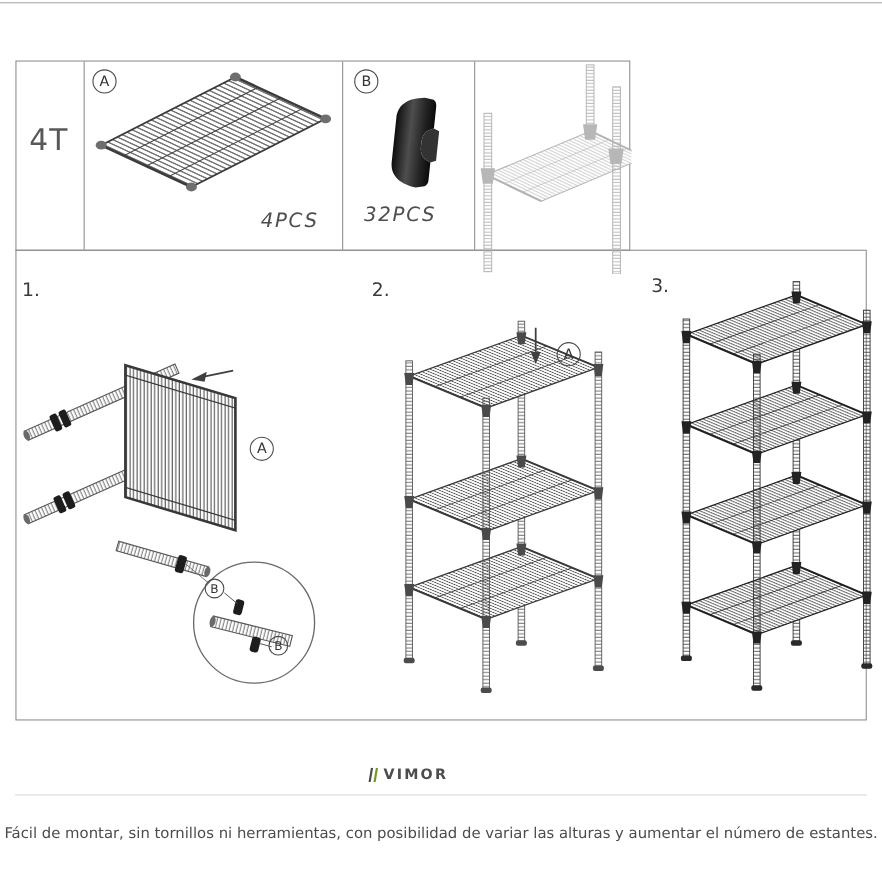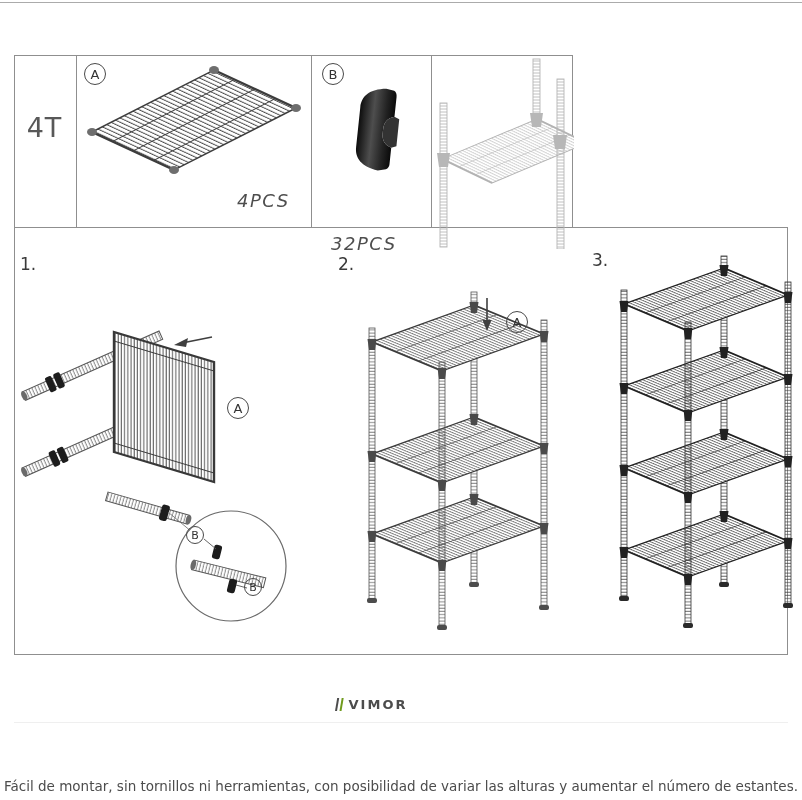--- a/index.html
+++ b/index.html
@@ -17,21 +17,21 @@
           justify-content:center; color:#333; background:transparent; }
   .circ.big { width:22px; height:22px; font-size:13px; }
   .circ.small { width:18px; height:18px; font-size:11px; }
   .steps-box { left:14px; top:227px; width:774px; height:428px; border:1px solid #8f8f8f; }
   .step-num { position:absolute; font-size:17px; color:#3a3a3a; }
   .brand-row { left:0; top:698px; width:741px; display:flex; align-items:flex-end; justify-content:center; gap:4px; }
   .brand-text { font-size:13px; font-weight:bold; color:#4c4c4c; letter-spacing:2px; line-height:13px; }
   .footer-rule { left:14px; top:722px; width:774px; height:1px; background:#bdbdbd; border-bottom:1px solid #efefef; }
   .product-title { left:0; top:729px; width:802px; text-align:center; font-size:13px; font-weight:bold;
                    color:#98a51f; letter-spacing:0.6px; }
-  .product-desc { left:0; top:750px; width:802px; text-align:center; font-size:13.5px; color:#4c4c4c;margin-top:28px; }
+  .product-desc { left:0; top:750px; width:802px; text-align:center; font-size:13.5px; color:#4c4c4c; }
 </style>
 </head>
 <body>
 
 <div class="page">
 
   <div class="abs top-line"></div>
 
   <div class="abs parts-table">
     <div class="v-div" style="left:61px;"></div>
@@ -75,21 +75,21 @@
           <stop offset="0.75" stop-color="#232323"></stop>
           <stop offset="1" stop-color="#0a0a0a"></stop>
         </linearGradient>
       </defs>
       <g transform="rotate(6,38,48)">
         <path d="M44,6 C27,8 20,16 20,27 L20,67 C20,78 27,86 44,88 L52,86 C54,85 55,83 55,81 L55,64 C48,62 45,57 45,51 L45,47 C45,40 48,35 55,33 L55,13 C55,10 54,8 52,7 Z" fill="url(#pbgrad)"></path>
         <path d="M55,33 C48,35 45,40 45,47 L45,51 C45,57 48,62 55,64 L60,62 L60,35 Z" fill="#333333"></path>
       </g>
     </svg>
   </div>
-  <div class="abs qty" style="left:331px; top:185px;margin-top:48px;">32PCS</div>
+  <div class="abs qty" style="left:331px; top:185px;">32PCS</div>
 
   <div class="abs" style="left:430px; top:57px; width:144px; height:192px; z-index:3;">
     <svg width="144" height="192" viewBox="0 0 144 192">
       <defs>
         <pattern id="pvrib" width="10" height="3" patternUnits="userSpaceOnUse">
           <line x1="0" y1="1" x2="10" y2="1" stroke="#b9b9b9" stroke-width="0.9"></line>
         </pattern>
         <pattern id="pvwire" width="3.4" height="12" patternUnits="userSpaceOnUse">
           <line x1="1" y1="0" x2="1" y2="12" stroke="#c0c0c0" stroke-width="0.9"></line>
         </pattern>

